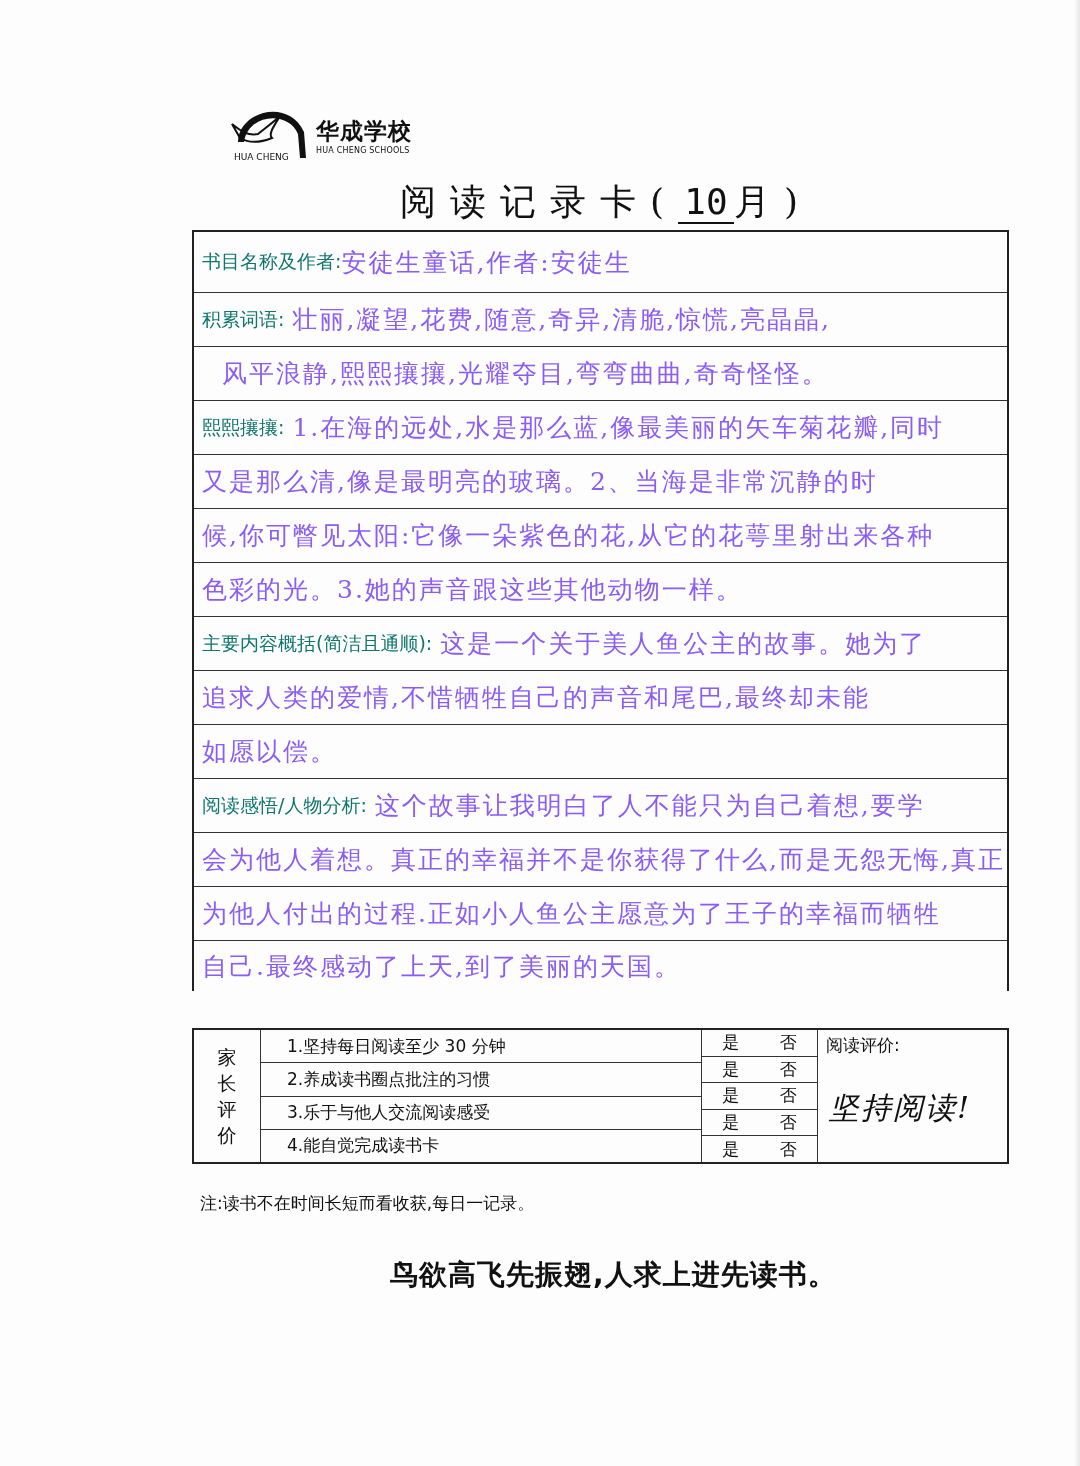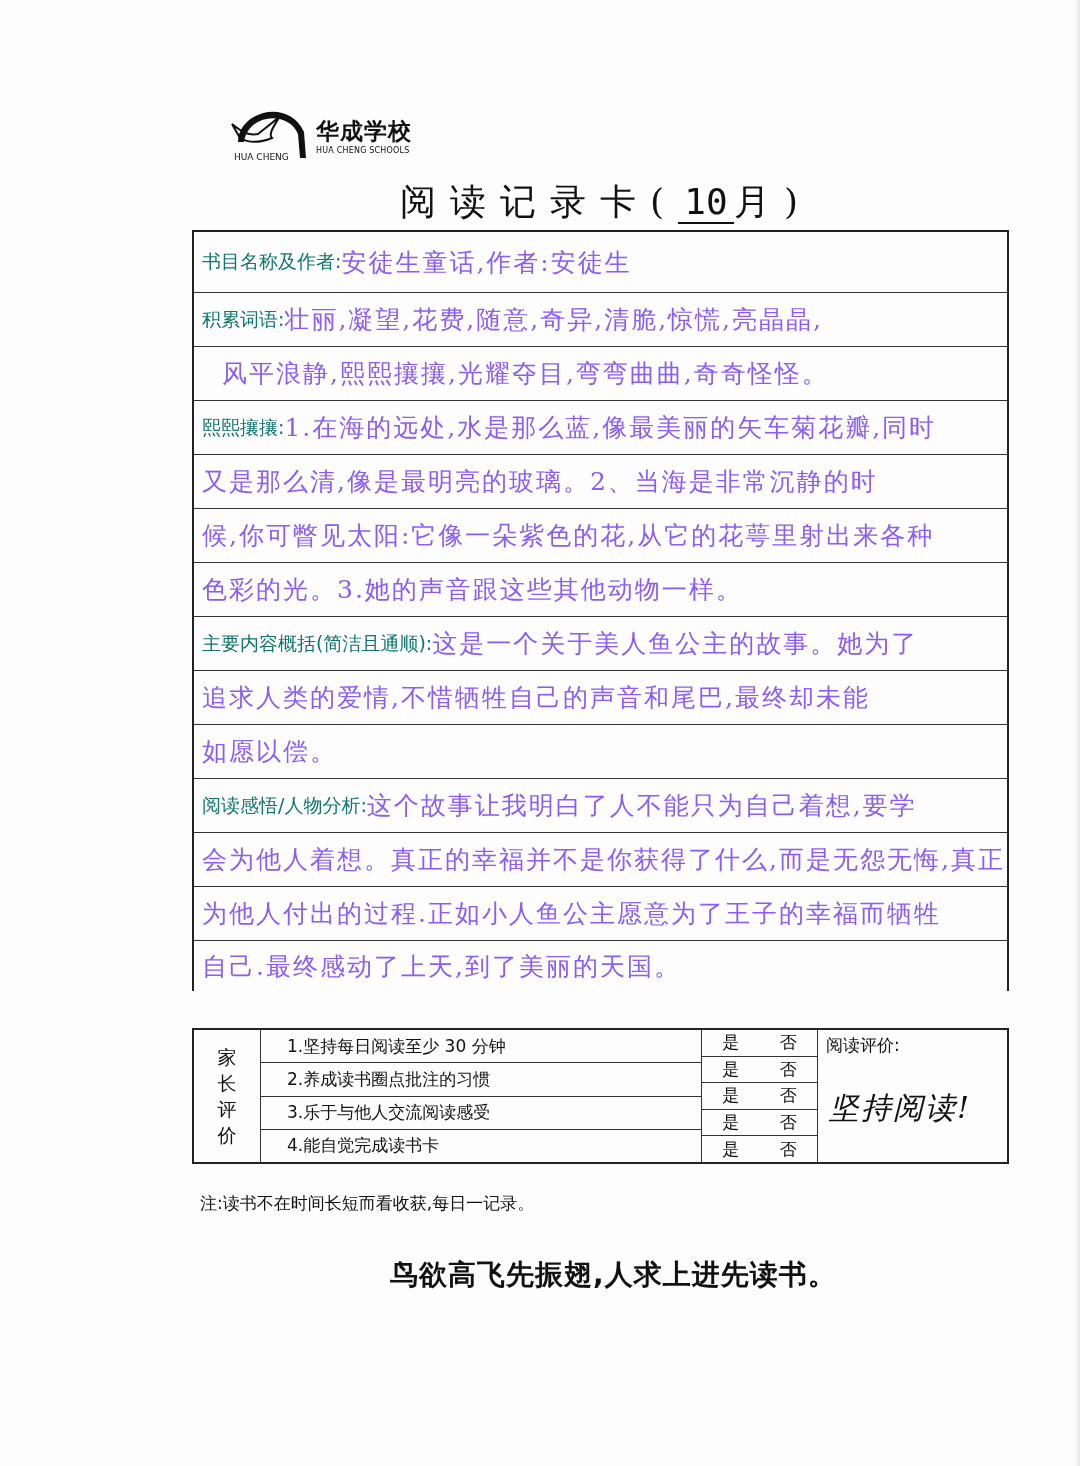--- a/index.html
+++ b/index.html
@@ -14,21 +14,21 @@
   .logo svg { position: absolute; left: 0; top: 0; }
   .logo-cn { position: absolute; left: 88px; top: 14px; font-size: 23px; font-weight: bold; letter-spacing: 1px; white-space: nowrap; }
   .logo-en { position: absolute; left: 88px; top: 44px; font-size: 8px; white-space: nowrap; letter-spacing: 0.2px; }
   .logo-en2 { position: absolute; left: 6px; top: 50px; font-size: 9px; white-space: nowrap; }
   .title { left: 400px; top: 178px; font-size: 36px; letter-spacing: 14px; white-space: nowrap; font-family: "DejaVu Serif", serif; }
   .title .month { display: inline-block; width: 56px; text-align: center; border-bottom: 2px solid #111; letter-spacing: 0; font-family: "DejaVu Sans Mono", monospace; font-weight: normal; }
   .table { left: 192px; top: 230px; width: 817px; border: 2px solid #222; border-bottom: none; box-sizing: border-box; }
   .row { border-bottom: 1.5px solid #333; position: relative; box-sizing: border-box; }
   .label { font-size: 19px; color: #0f766e; }
   .hw { font-family: "DejaVu Serif", serif; font-size: 25px; color: #8b5cf6; letter-spacing: 2px; }
-  .line { height: 53px; display: flex; align-items: center; padding-left: 8px; border-bottom: 1.5px solid #333; white-space: nowrap; overflow: hidden; }
+  .line { height: 53px; display: flex; align-items: center; padding-left: 8px; border-bottom: 1.5px solid #333; white-space: nowrap; overflow: hidden; gap: 8px; }
   .line:last-child { border-bottom: none; }
   .r-book { height: 61px; display: flex; align-items: center; padding-left: 8px; }
   .r-class { height: 56px; display: flex; }
   .r-class .left { width: 405px; display: flex; align-items: center; padding-left: 8px; border-right: 1.5px solid #333; }
   .r-class .right { flex: 1; display: flex; align-items: center; padding-left: 10px; }
   .blank { display: inline-block; border-bottom: 1.5px solid #222; text-align: center; min-width: 50px; margin: 0 4px; }
   .parent { left: 192px; top: 1028px; width: 817px; height: 136px; border: 2px solid #222; box-sizing: border-box; display: flex; }
   .p-head { width: 66px; border-right: 1.5px solid #333; display: flex; flex-direction: column; align-items: center; justify-content: center; font-size: 19px; line-height: 26px; }
   .p-items { width: 440px; border-right: 1.5px solid #333; display: flex; flex-direction: column; text-align: center; }
   .p-item { flex: 1; border-bottom: 1.5px solid #333; display: flex; align-items: center; padding-left: 26px; font-size: 17px; }

